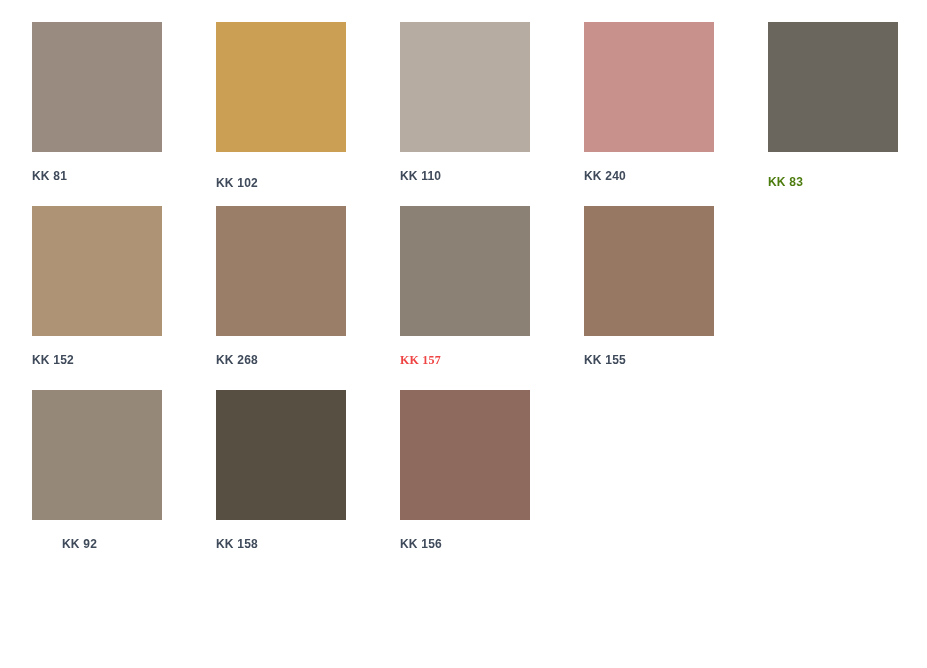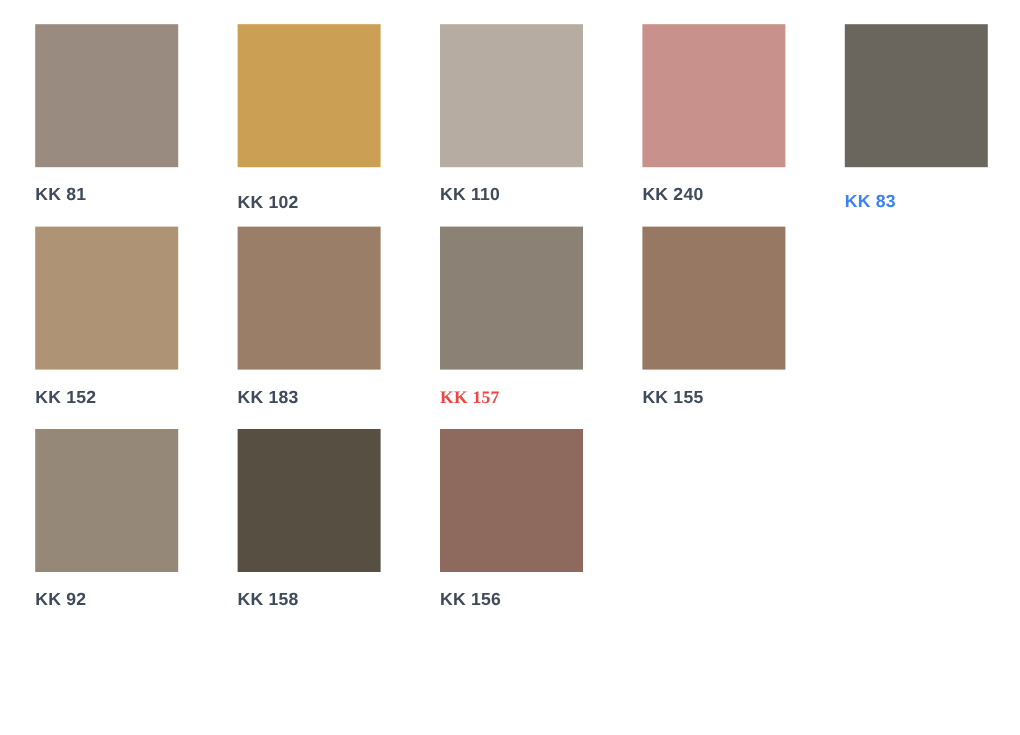--- a/index.html
+++ b/index.html
@@ -35,21 +35,21 @@
     width: 130px;
     height: 130px;
     display: block;
     border: 0;
     flex: 0 0 auto;
   }
 
   .swatch-label {
     margin-top: 18px;
     font-family: "Liberation Sans", sans-serif;
-    font-size: 16px;
+    font-size: 12px;
     font-weight: bold;
     letter-spacing: 0.2px;
     color: #3f4a5a;
     line-height: 1;
     white-space: nowrap;
   }
 </style>
 </head>
 <body style="background-color: rgb(255, 255, 255);">
 
@@ -65,42 +65,42 @@
     <div class="swatch-cell">
       <div class="swatch-chip" style="background-color: rgb(183, 172, 162);"></div>
       <div class="swatch-label" style="color: rgb(63, 74, 90);">KK 110</div>
     </div>
     <div class="swatch-cell">
       <div class="swatch-chip" style="background-color: rgb(200, 145, 140);"></div>
       <div class="swatch-label" style="color: rgb(63, 74, 90);">KK 240</div>
     </div>
     <div class="swatch-cell">
       <div class="swatch-chip" style="background-color: rgb(107, 102, 93);"></div>
-      <div class="swatch-label" style="color: #3b82f6; margin-top: 24px;">KK 83</div>
+      <div class="swatch-label" style="color: #4d7c0f; margin-top: 24px;">KK 83</div>
     </div>
     <div class="swatch-cell">
       <div class="swatch-chip" style="background-color: rgb(175, 147, 117);"></div>
       <div class="swatch-label" style="color: rgb(63, 74, 90);">KK 152</div>
     </div>
     <div class="swatch-cell">
       <div class="swatch-chip" style="background-color: rgb(155, 126, 104);"></div>
-      <div class="swatch-label" style="color: rgb(63, 74, 90);">KK 183</div>
+      <div class="swatch-label" style="color: rgb(63, 74, 90);">KK 268</div>
     </div>
     <div class="swatch-cell">
       <div class="swatch-chip" style="background-color: rgb(140, 129, 117);"></div>
       <div class="swatch-label" style="color: #ef4444; font-family: Liberation Serif, serif;">KK 157</div>
     </div>
     <div class="swatch-cell">
       <div class="swatch-chip" style="background-color: rgb(151, 121, 99);"></div>
       <div class="swatch-label" style="color: rgb(63, 74, 90);">KK 155</div>
     </div>
     <div class="swatch-cell is-empty"></div>
     <div class="swatch-cell">
       <div class="swatch-chip" style="background-color: rgb(149, 136, 120);"></div>
-      <div class="swatch-label" style="color: rgb(63, 74, 90);">KK 92</div>
+      <div class="swatch-label" style="color: rgb(63, 74, 90); margin-left: 30px;">KK 92</div>
     </div>
     <div class="swatch-cell">
       <div class="swatch-chip" style="background-color: rgb(88, 79, 67);"></div>
       <div class="swatch-label" style="color: rgb(63, 74, 90);">KK 158</div>
     </div>
     <div class="swatch-cell">
       <div class="swatch-chip" style="background-color: rgb(142, 106, 94);"></div>
       <div class="swatch-label" style="color: rgb(63, 74, 90);">KK 156</div>
     </div>
   </main>

